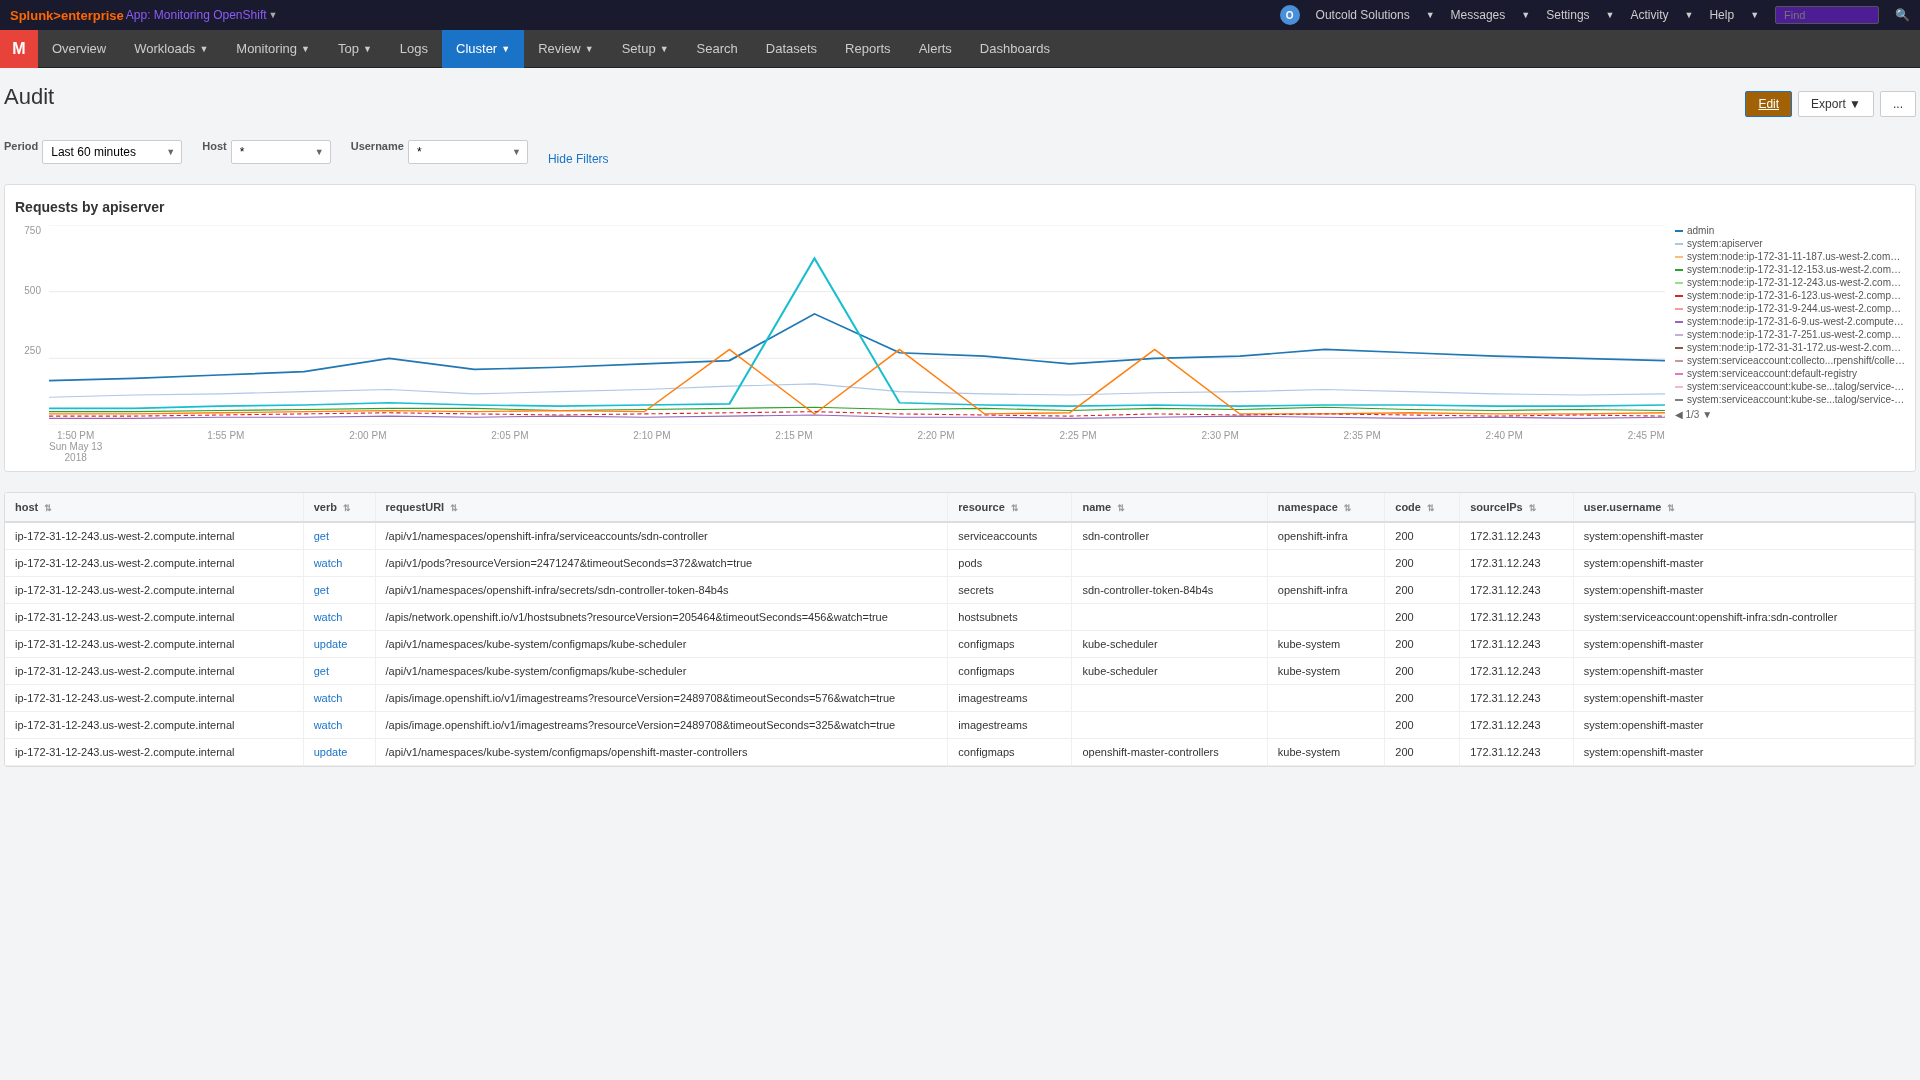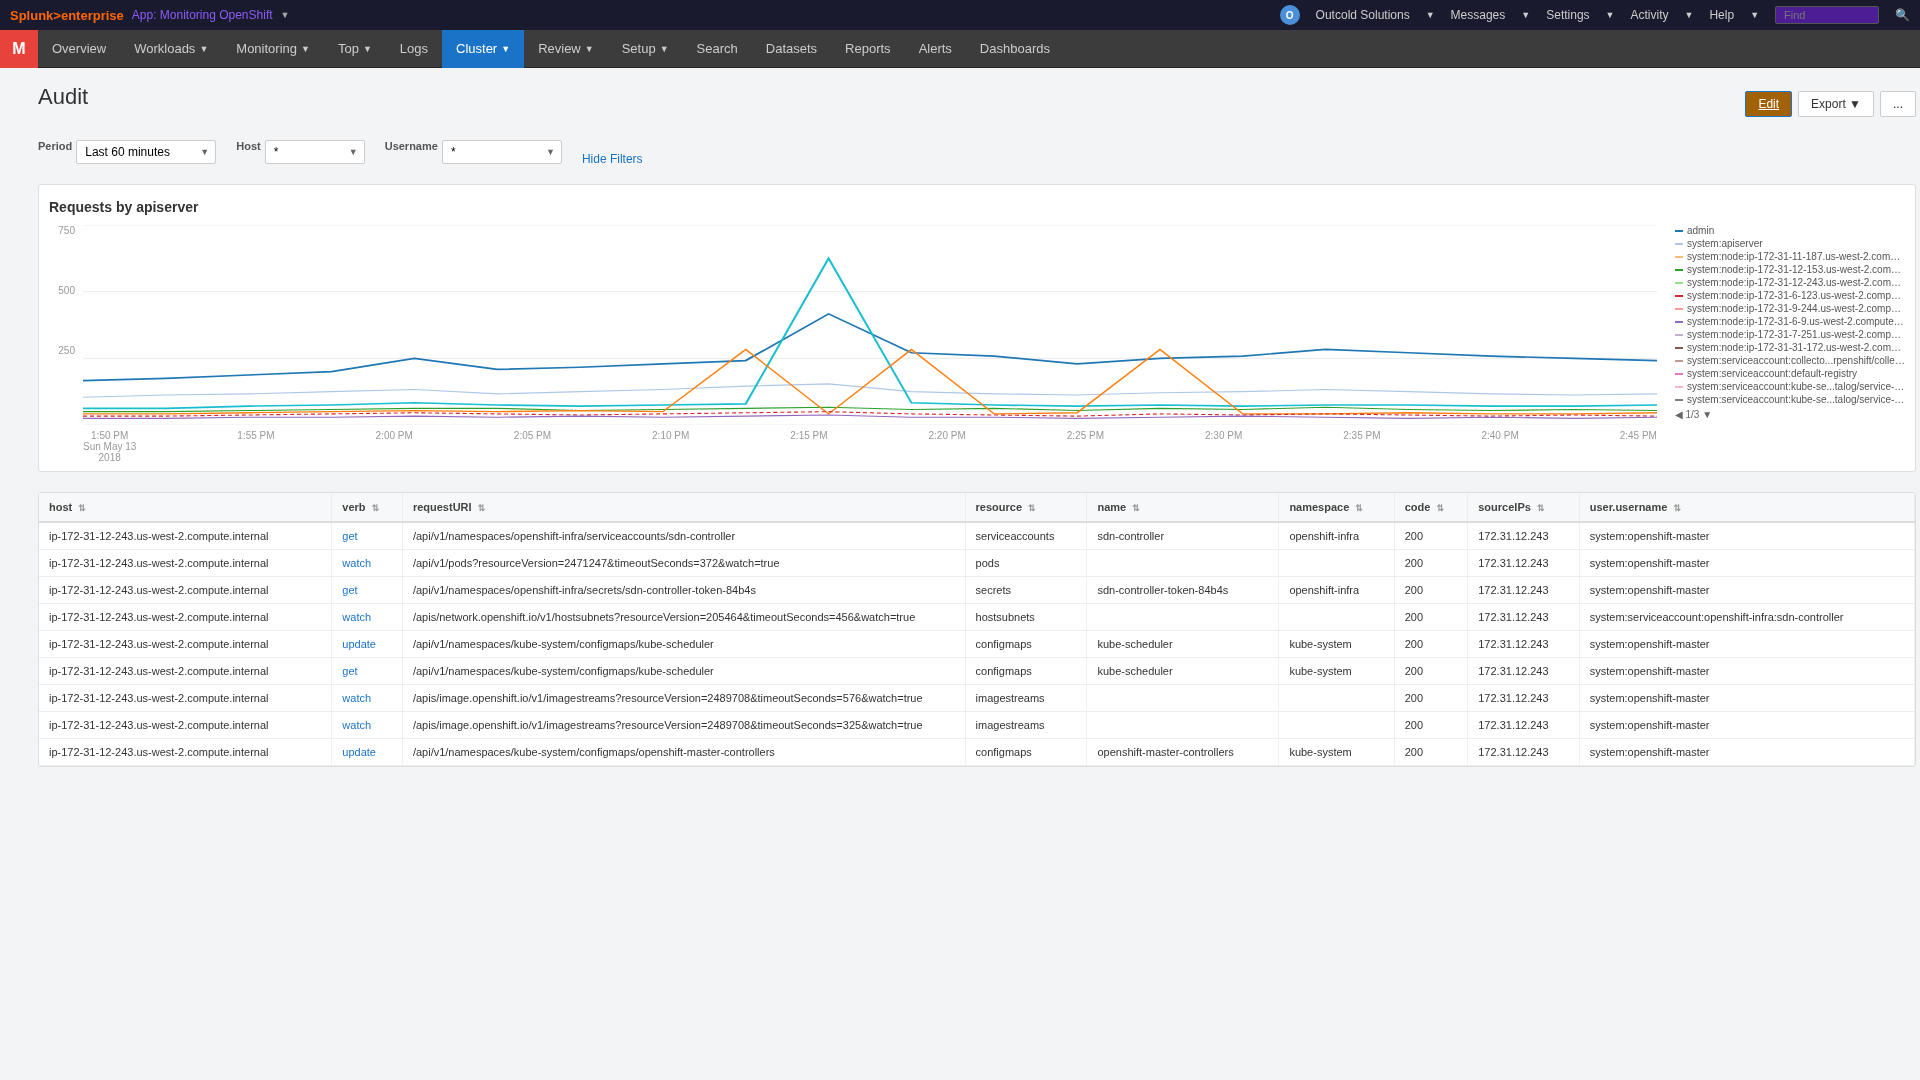--- a/index.html
+++ b/index.html
@@ -8,21 +8,21 @@
     
     .top-bar {
       background: #1a1a2e;
       color: #fff;
       height: 30px;
       display: flex;
       align-items: center;
       padding: 0 10px;
       justify-content: space-between;
     }
-    .top-bar-left { display: flex; align-items: center; gap: 8px; }
+    .top-bar-left { display: flex; align-items: center; gap: 2px; }
     .splunk-logo { color: #f60; font-weight: bold; font-size: 13px; }
     .top-bar-right { display: flex; align-items: center; gap: 16px; font-size: 12px; color: #ccc; }
     .top-bar-right span { cursor: pointer; }
     .find-box { background: #4c1d95; border: 1px solid #555; color: #fff; padding: 2px 8px; font-size: 11px; width: 104px; border-radius: 2px; }
 
     
     .nav-bar {
       background: #3c3c3c;
       height: 38px;
       display: flex;
@@ -51,21 +51,21 @@
       display: flex;
       align-items: center;
       justify-content: center;
       color: white;
       font-weight: bold;
       font-size: 16px;
       flex-shrink: 0;
     }
 
     
-    .main { padding: 16px 4px; margin-left: 34px; }
+    .main { padding: 16px 4px; }
     .page-title { font-size: 22px; font-weight: 300; color: #333; margin-bottom: 14px; }
 
     
     .filters { display: flex; align-items: center; gap: 20px; margin-bottom: 18px; }
     .filter-group { display: flex; flex-direction: row; gap: 4px; }
     .filter-label { font-size: 11px; color: #555; font-weight: 600; }
     .filter-select {
       border: 1px solid #ccc;
       background: #fff;
       padding: 4px 24px 4px 8px;
@@ -98,21 +98,21 @@
 
     
     .chart-section {
       background: #fff;
       border: 1px solid #ddd;
       border-radius: 3px;
       margin-bottom: 20px;
       padding: 14px 10px 8px 10px;
     }
     .section-title { font-size: 14px; font-weight: 600; color: #333; margin-bottom: 10px; }
-    .chart-container { display: flex; gap: 8px; }
+    .chart-container { display: flex; gap: 0; }
     .chart-legend { width: 240px; font-size: 10px; color: #555; padding-left: 10px; overflow: hidden; }
     .legend-item { display: flex; align-items: center; gap: 4px; margin-bottom: 2px; white-space: nowrap; overflow: hidden; text-overflow: ellipsis; }
     .legend-dot { width: 8px; height: 2px; flex-shrink: 0; }
     .chart-x-label { text-align: center; font-size: 11px; color: #666; margin-top: 4px; }
 
     
     .chart-svg { width: 100%; height: 200px; }
 
     
     .audit-section { background: #fff; border: 1px solid #ddd; border-radius: 3px; }

